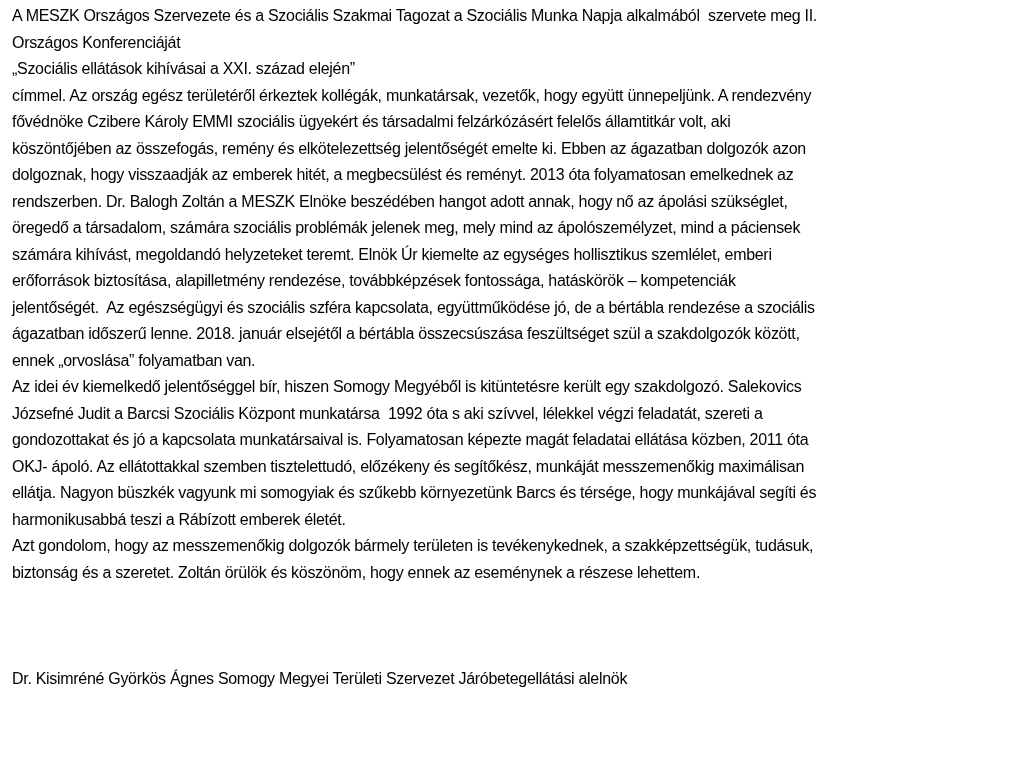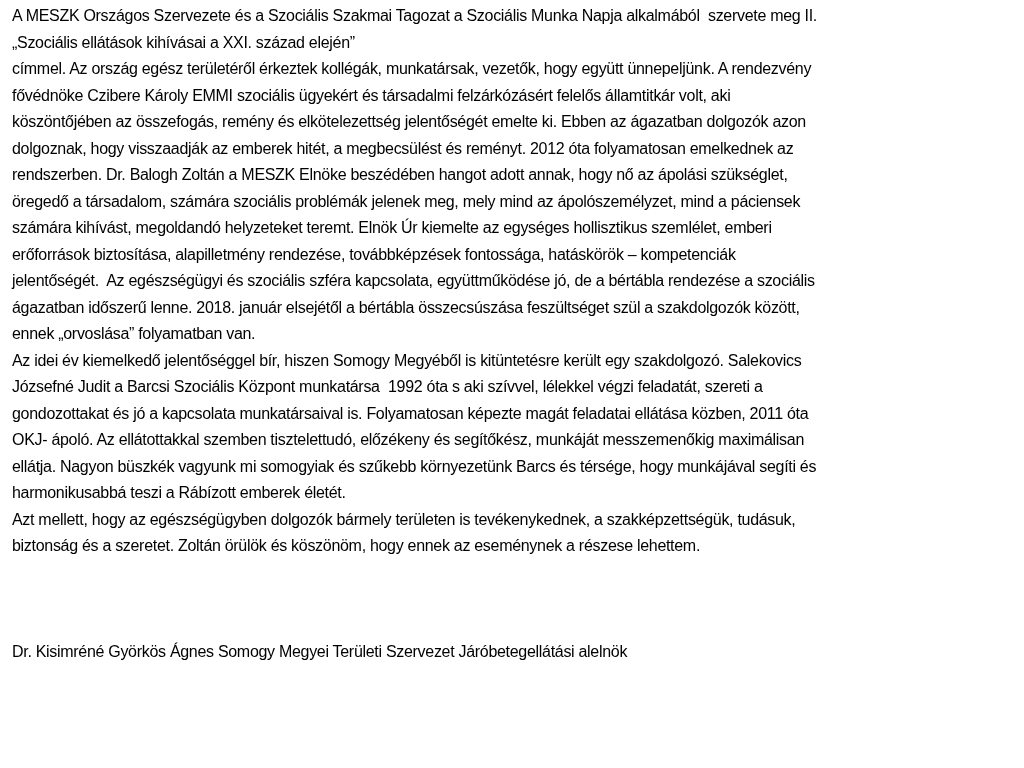--- a/index.html
+++ b/index.html
@@ -26,37 +26,38 @@
     min-height: 26.5px;
     white-space: pre;
     color: #000000;
   }
 </style>
 </head>
 <body>
 
 <div class="page">
   <div class="line">A MESZK Országos Szervezete és a Szociális Szakmai Tagozat a Szociális Munka Napja alkalmából  szervete meg II.</div>
+  <div class="line">Országos Konferenciáját</div>
   <div class="line">„Szociális ellátások kihívásai a XXI. század elején”</div>
   <div class="line">címmel. Az ország egész területéről érkeztek kollégák, munkatársak, vezetők, hogy együtt ünnepeljünk. A rendezvény</div>
   <div class="line">fővédnöke Czibere Károly EMMI szociális ügyekért és társadalmi felzárkózásért felelős államtitkár volt, aki</div>
   <div class="line">köszöntőjében az összefogás, remény és elkötelezettség jelentőségét emelte ki. Ebben az ágazatban dolgozók azon</div>
-  <div class="line">dolgoznak, hogy visszaadják az emberek hitét, a megbecsülést és reményt. 2012 óta folyamatosan emelkednek az</div>
+  <div class="line">dolgoznak, hogy visszaadják az emberek hitét, a megbecsülést és reményt. 2013 óta folyamatosan emelkednek az</div>
   <div class="line">rendszerben. Dr. Balogh Zoltán a MESZK Elnöke beszédében hangot adott annak, hogy nő az ápolási szükséglet,</div>
   <div class="line">öregedő a társadalom, számára szociális problémák jelenek meg, mely mind az ápolószemélyzet, mind a páciensek</div>
   <div class="line">számára kihívást, megoldandó helyzeteket teremt. Elnök Úr kiemelte az egységes hollisztikus szemlélet, emberi</div>
   <div class="line">erőforrások biztosítása, alapilletmény rendezése, továbbképzések fontossága, hatáskörök – kompetenciák</div>
   <div class="line">jelentőségét.  Az egészségügyi és szociális szféra kapcsolata, együttműködése jó, de a bértábla rendezése a szociális</div>
   <div class="line">ágazatban időszerű lenne. 2018. január elsejétől a bértábla összecsúszása feszültséget szül a szakdolgozók között,</div>
   <div class="line">ennek „orvoslása” folyamatban van.</div>
   <div class="line">Az idei év kiemelkedő jelentőséggel bír, hiszen Somogy Megyéből is kitüntetésre került egy szakdolgozó. Salekovics</div>
   <div class="line">Józsefné Judit a Barcsi Szociális Központ munkatársa  1992 óta s aki szívvel, lélekkel végzi feladatát, szereti a</div>
   <div class="line">gondozottakat és jó a kapcsolata munkatársaival is. Folyamatosan képezte magát feladatai ellátása közben, 2011 óta</div>
   <div class="line">OKJ- ápoló. Az ellátottakkal szemben tisztelettudó, előzékeny és segítőkész, munkáját messzemenőkig maximálisan</div>
   <div class="line">ellátja. Nagyon büszkék vagyunk mi somogyiak és szűkebb környezetünk Barcs és térsége, hogy munkájával segíti és</div>
   <div class="line">harmonikusabbá teszi a Rábízott emberek életét.</div>
-  <div class="line">Azt mellett, hogy az egészségügyben dolgozók bármely területen is tevékenykednek, a szakképzettségük, tudásuk,</div>
+  <div class="line">Azt gondolom, hogy az messzemenőkig dolgozók bármely területen is tevékenykednek, a szakképzettségük, tudásuk,</div>
   <div class="line">biztonság és a szeretet. Zoltán örülök és köszönöm, hogy ennek az eseménynek a részese lehettem.</div>
   <div class="line"></div>
   <div class="line"></div>
   <div class="line"></div>
   <div class="line">Dr. Kisimréné Györkös Ágnes Somogy Megyei Területi Szervezet Járóbetegellátási alelnök</div>
 </div>
 
 </body></html>

